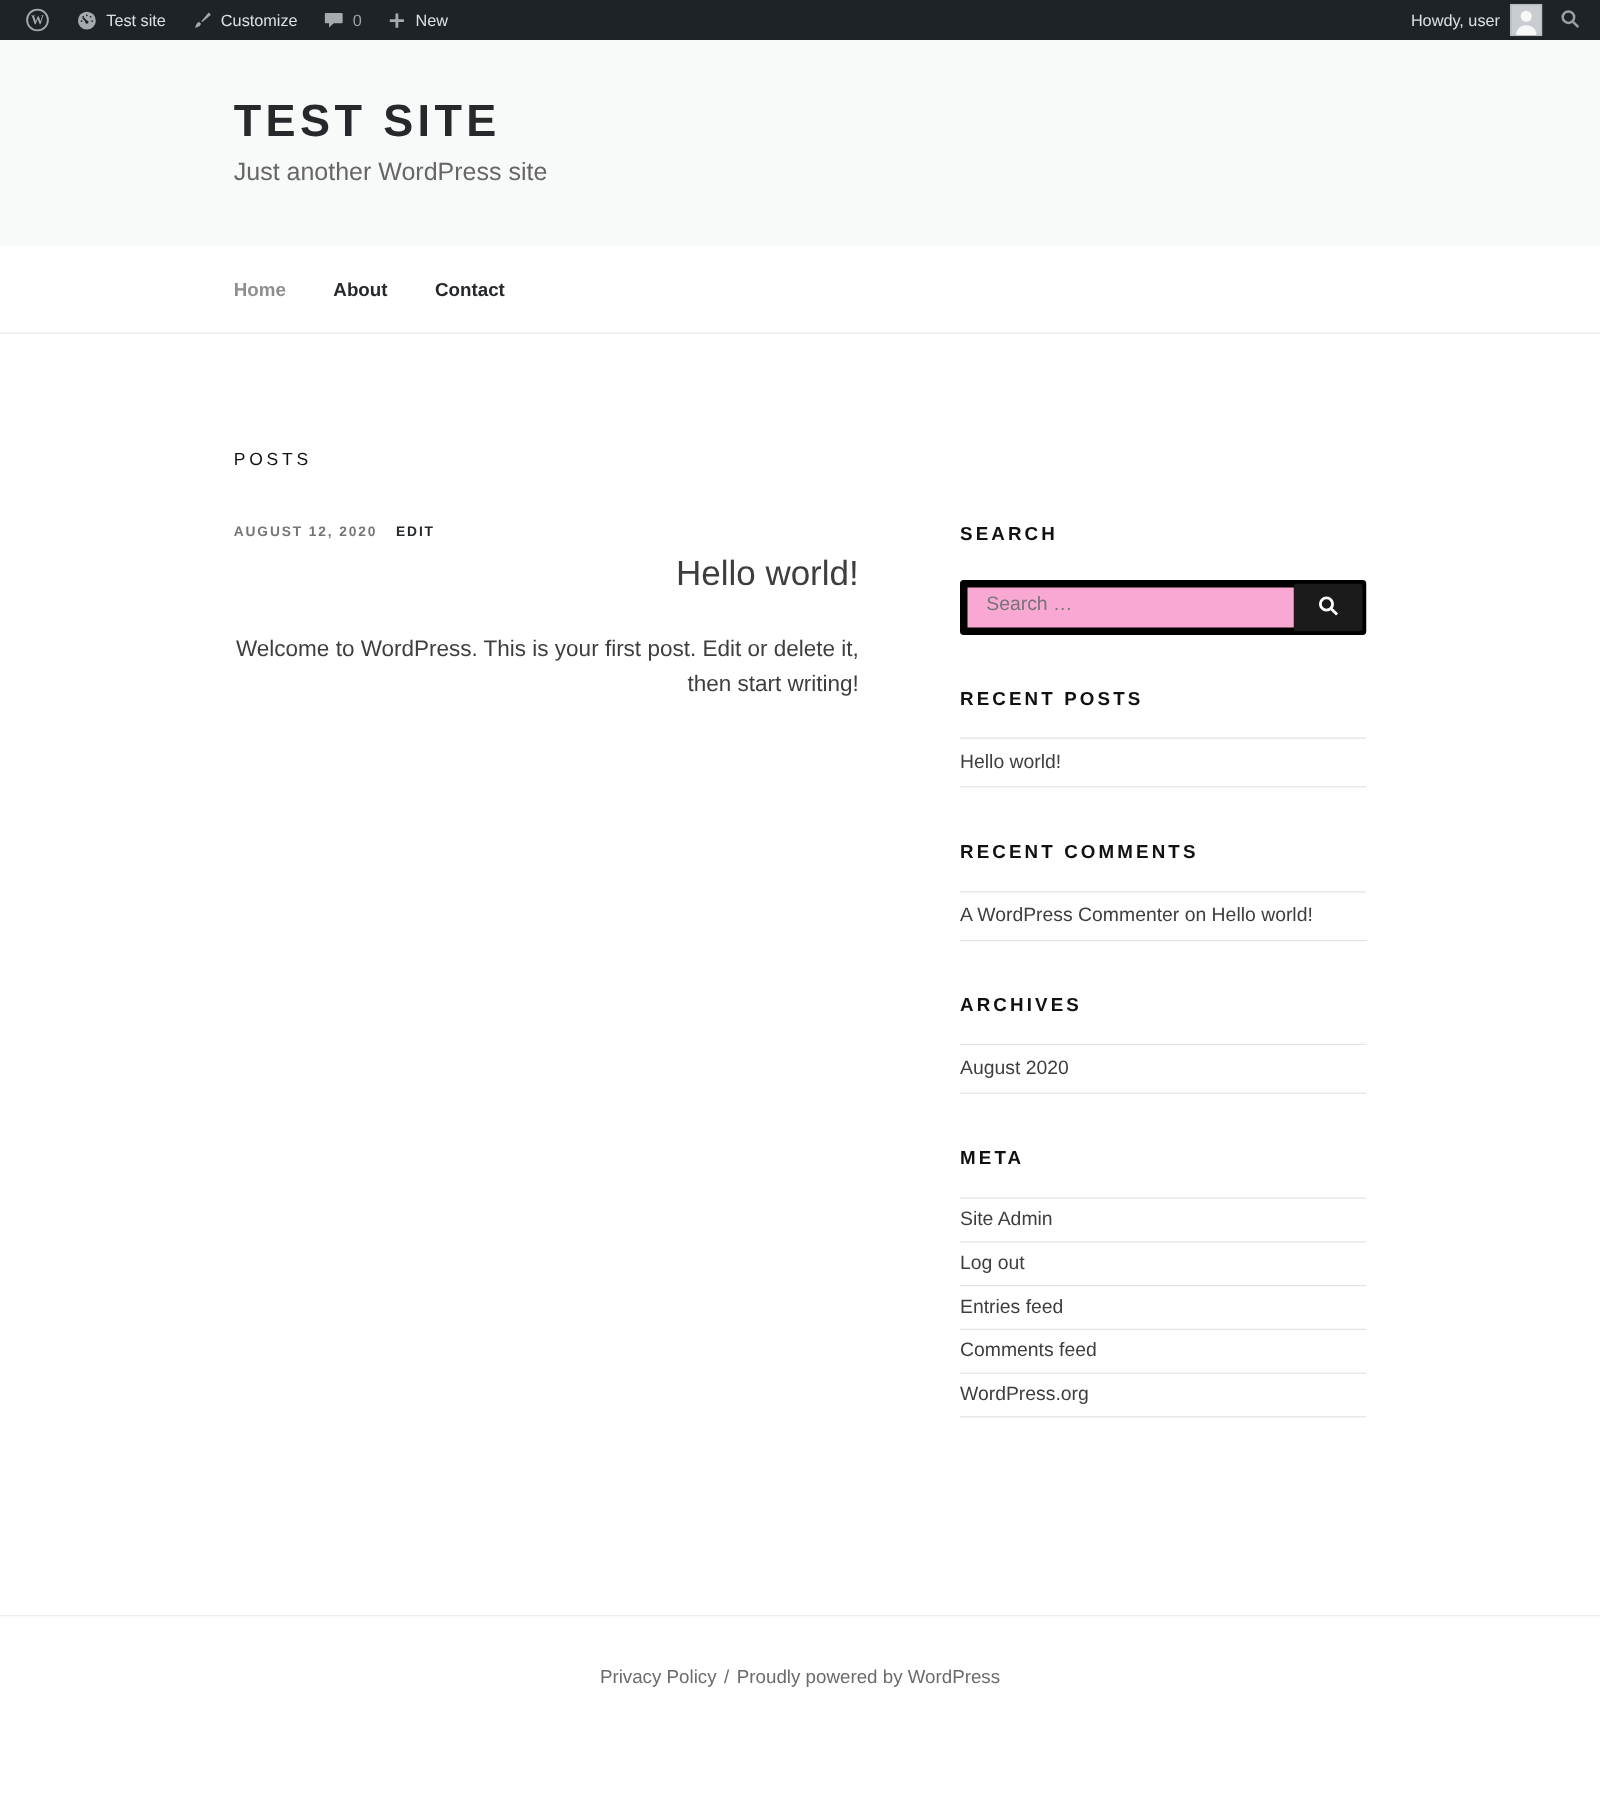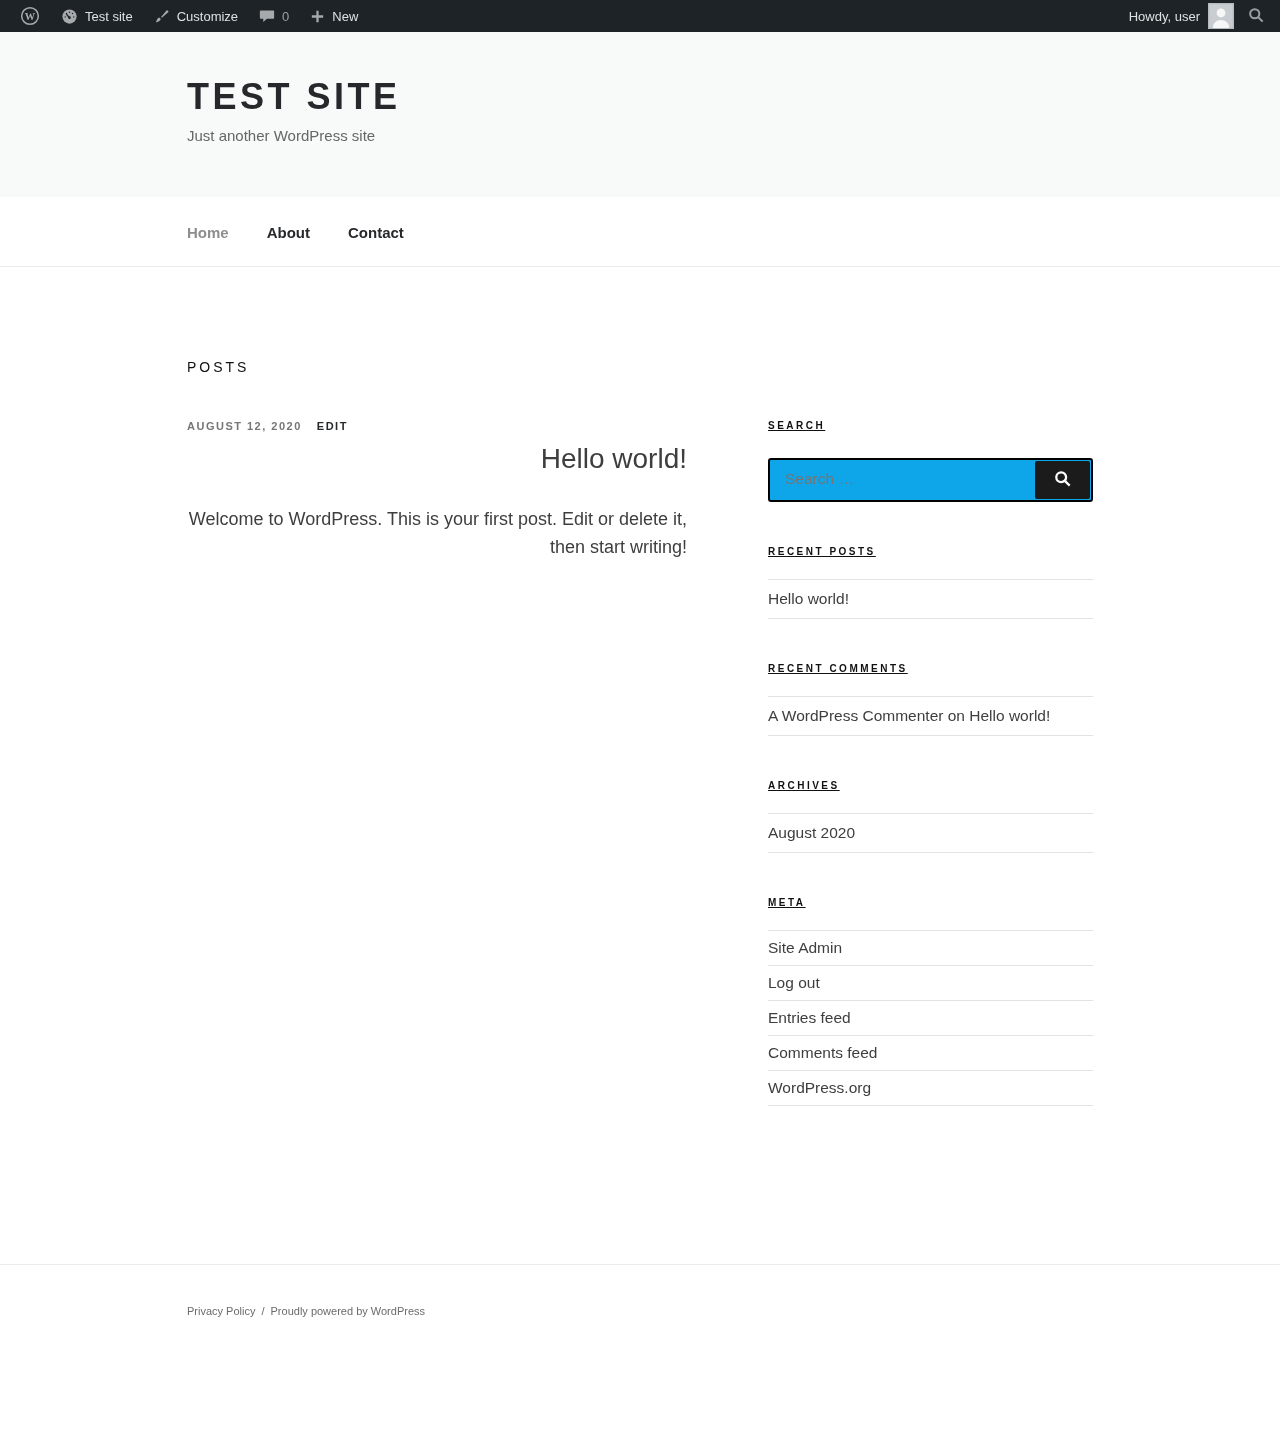--- a/index.html
+++ b/index.html
@@ -26,21 +26,21 @@
   .ab-avatar { width:26px; height:26px; display:block; }
 
   
   .site-header { height:165px; background:#f8f9f9; }
   .container { width:906px; margin:0 auto; }
   .site-header .container { padding-top:47px; }
   .site-title {
     margin:0; font-size:36px; font-weight:700; letter-spacing:3.5px;
     color:#26292c; line-height:1;
   }
-  .site-tagline { margin:12px 0 0; font-size:15px; color:#666; }
+  .site-tagline { margin:12px 0 0; font-size:20px; color:#666; }
 
   
   .site-nav { height:70px; background:#fff; border-bottom:1px solid #eaeaea;text-align:right; }
   .site-nav .container { display:flex; gap:38px; padding-top:28px; }
   .nav-link { font-size:15px; font-weight:700; color:#26292c; line-height:1; }
   .nav-link.current { color:#8e8e8e; }
 
   
   .main .container {
     display:flex; justify-content:space-between;
@@ -52,40 +52,40 @@
   .posts-heading { margin:0; font-size:14px; font-weight:400; letter-spacing:3px; color:#111; line-height:1; }
   .post { margin-top:46px;text-align:right; }
   .post-meta { display:flex; gap:15px; font-size:11px; font-weight:700; letter-spacing:1.5px; line-height:1.2; }
   .post-date { color:#767676; }
   .post-edit { color:#26292c; }
   .post-title { margin:9px 0 0; font-size:28px; font-weight:400; color:#3e3e3e; line-height:1.2; }
   .post-body { margin:30px 0 0; font-size:18px; line-height:1.55; color:#3e3e3e; }
 
   
   .widget { margin-bottom:44px; }
-  .widget-title { margin:0; font-size:10px; font-weight:700; letter-spacing:2.5px; color:#111; line-height:1.1;text-decoration:underline; }
+  .widget-title { margin:0; font-size:15px; font-weight:700; letter-spacing:2.5px; color:#111; line-height:1.1; }
   .search-form { position:relative; margin-top:27px; }
   .search-input {
-    width:100%; height:44px; border:2px solid #000000; border-radius:3px;
+    width:100%; height:44px; border:6px solid #000000; border-radius:3px;
     padding:0 68px 3px 15px; font-size:15.5px; color:#333;
-    font-family:"Liberation Sans", sans-serif; background:#0ea5e9; outline:none;
+    font-family:"Liberation Sans", sans-serif; background:#f9a8d4; outline:none;
   }
   .search-input::placeholder { color:#757575; opacity:1; }
   .search-btn {
     position:absolute; top:3px; right:3px; width:55px; height:38px;
     background:#1b1b1b; border:none; border-radius:2px; cursor:pointer;
     display:flex; align-items:center; justify-content:center;
   }
   .widget-list { list-style:none; margin:22px 0 0; padding:0; border-top:1px solid #e3e3e3; }
   .widget-list li { border-bottom:1px solid #e3e3e3; padding:10px 0; font-size:15.5px; color:#3e3e3e; }
   .widget-list.compact li { padding:8px 0; }
 
   
   .site-footer { border-top:1px solid #ececec; height:96px; }
-  .site-footer .container { padding-top:40px; font-size:11px; color:#6b6b6b; }
+  .site-footer .container { padding-top:40px; font-size:15px; color:#6b6b6b;text-align:center; }
   .footer-sep { margin:0 6px; }
 </style>
 </head>
 <body>
 
 <div class="adminbar">
   <div class="ab-left">
     <div class="ab-item">
       <span>
         <svg width="20" height="20" viewBox="0 0 24 24">

